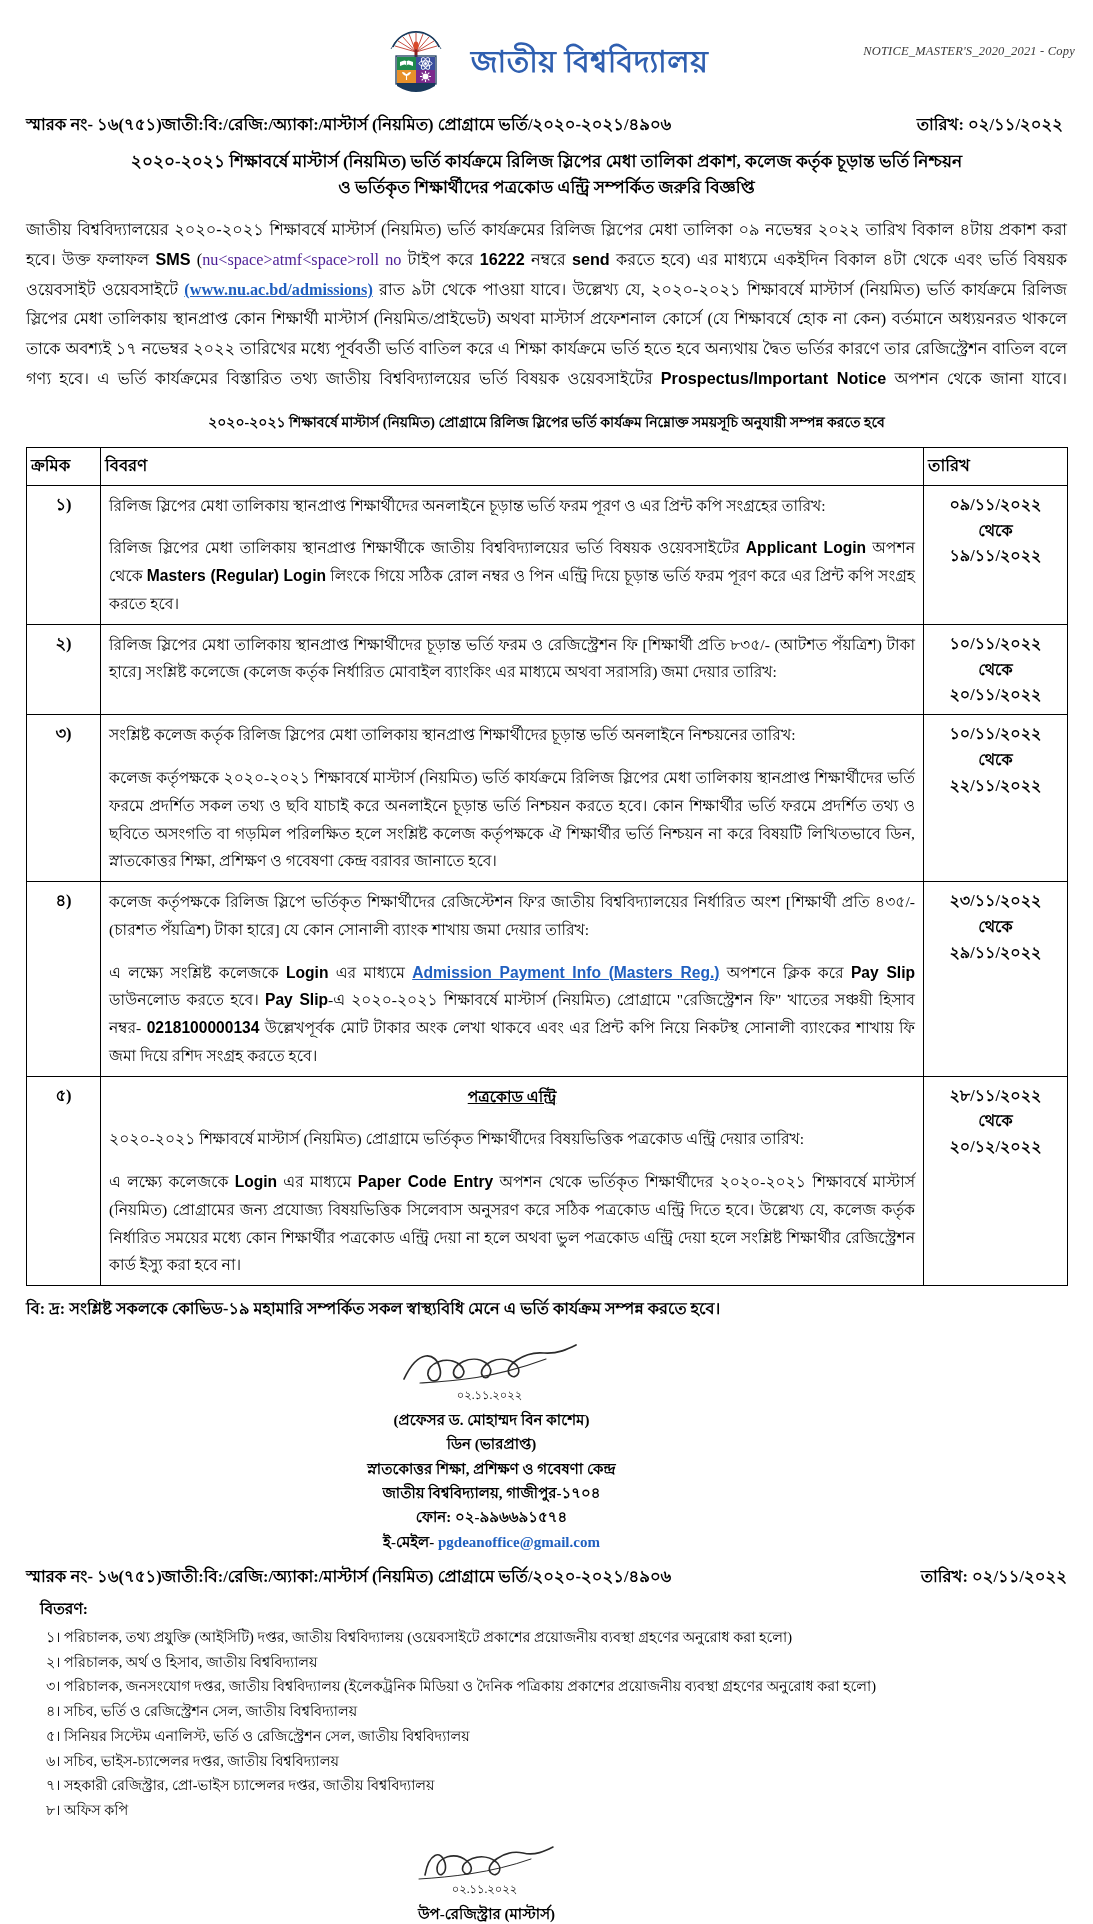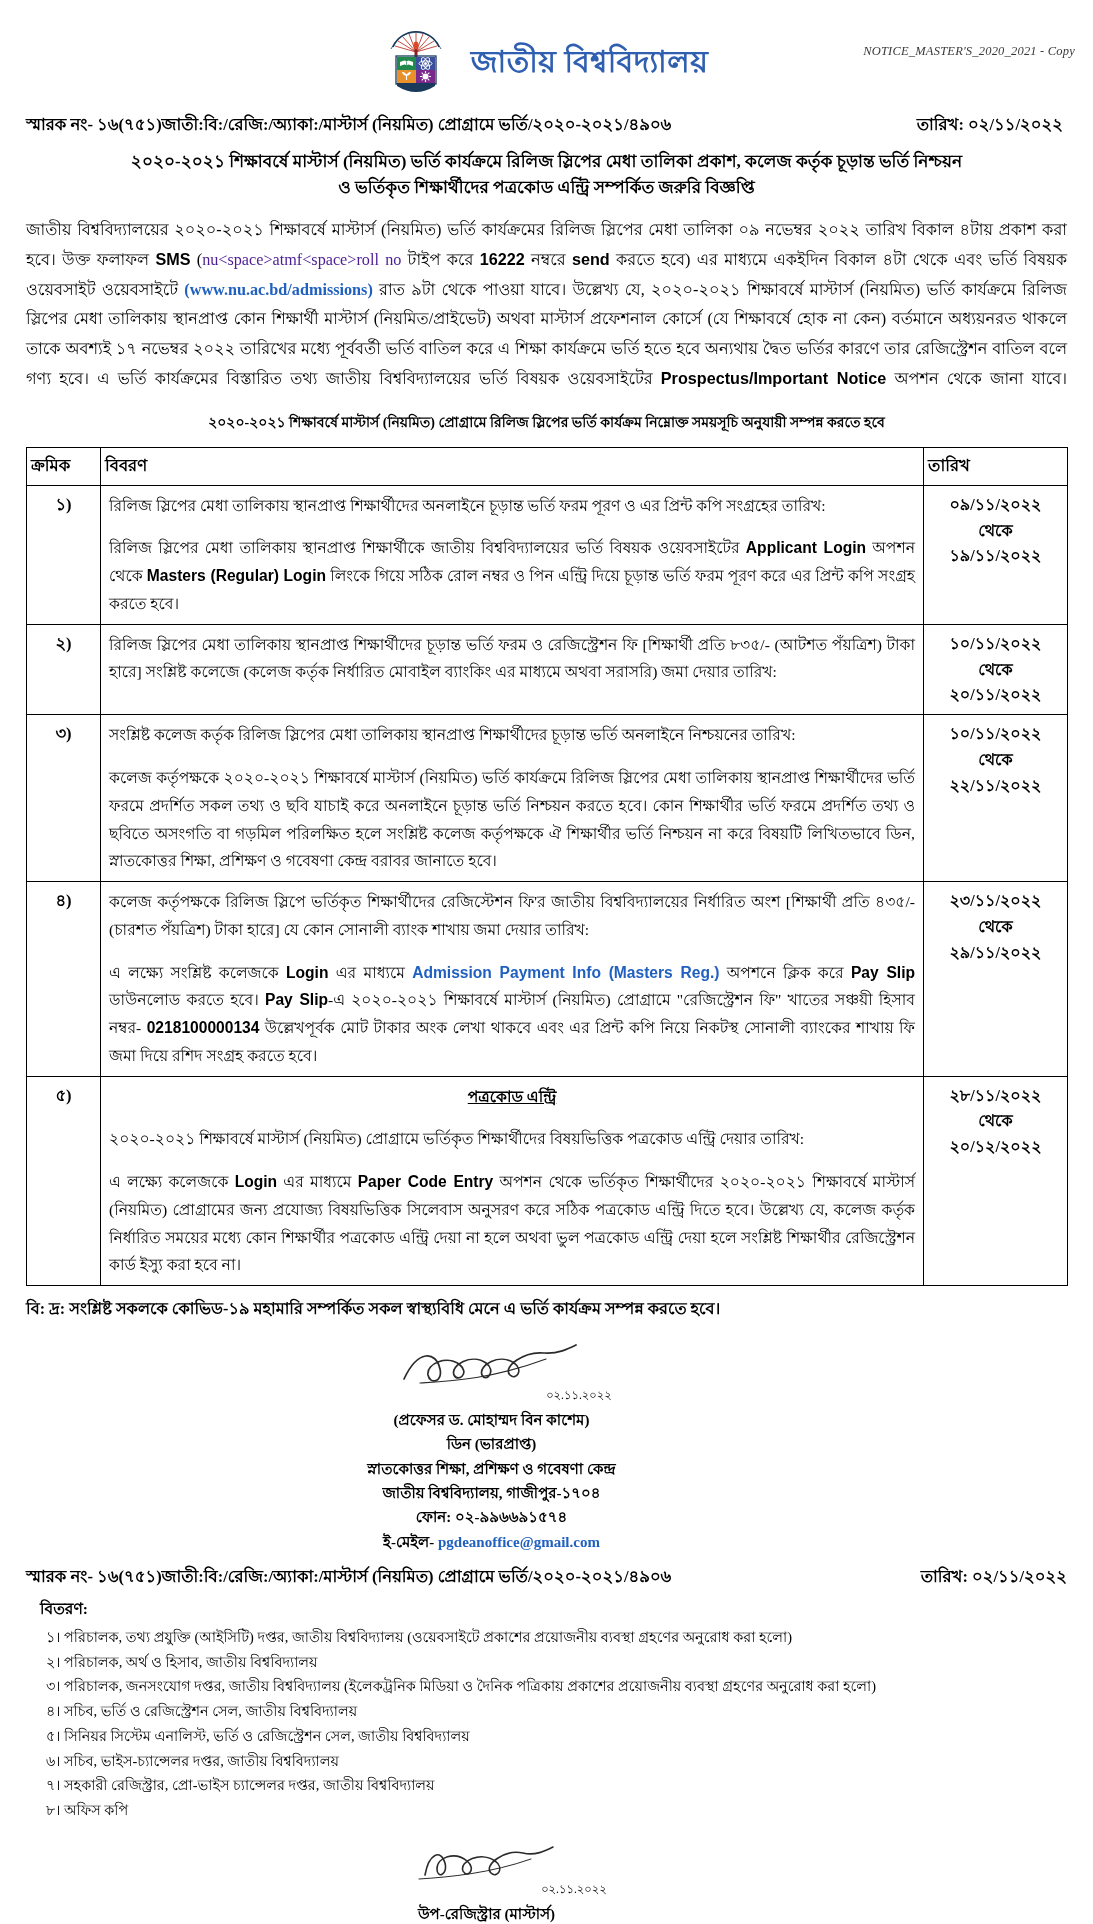--- a/index.html
+++ b/index.html
@@ -84,21 +84,21 @@
 
   
   .para {
     text-align: justify;
     text-align-last: justify;
     font-size: 16.2px;
     line-height: 1.82;
     padding: 14px 26px 0 26px;
     text-indent: 0;
   }
-  .blue { color: #2060c0; font-weight: bold; }
+  .blue { color: #2060c0; font-weight: bold; text-decoration: underline; }
   .red  { color: #4c1d95; font-weight: normal; }
   .eng  { font-family: "Liberation Sans", sans-serif; font-weight: bold; }
 
   .para2 {
     text-align: center;
     font-size: 14px;
     font-weight: bold;
     padding: 16px 26px 12px 26px;
   }
 
@@ -166,21 +166,20 @@
     position: relative;
   }
   .sig-scribble {
     height: 52px;
     width: 190px;
     margin: 0 auto;
     display: block;
   }
   .sig-date {
     font-size: 11.5px;
-    text-align: right;
     padding-right: 4px;
     margin-top: -4px;
     margin-bottom: 2px;
     font-family: Liberation Serif, serif;
   }
   .sig-line {
     font-size: 15px;
     line-height: 1.62;
     font-weight: bold;
   }

